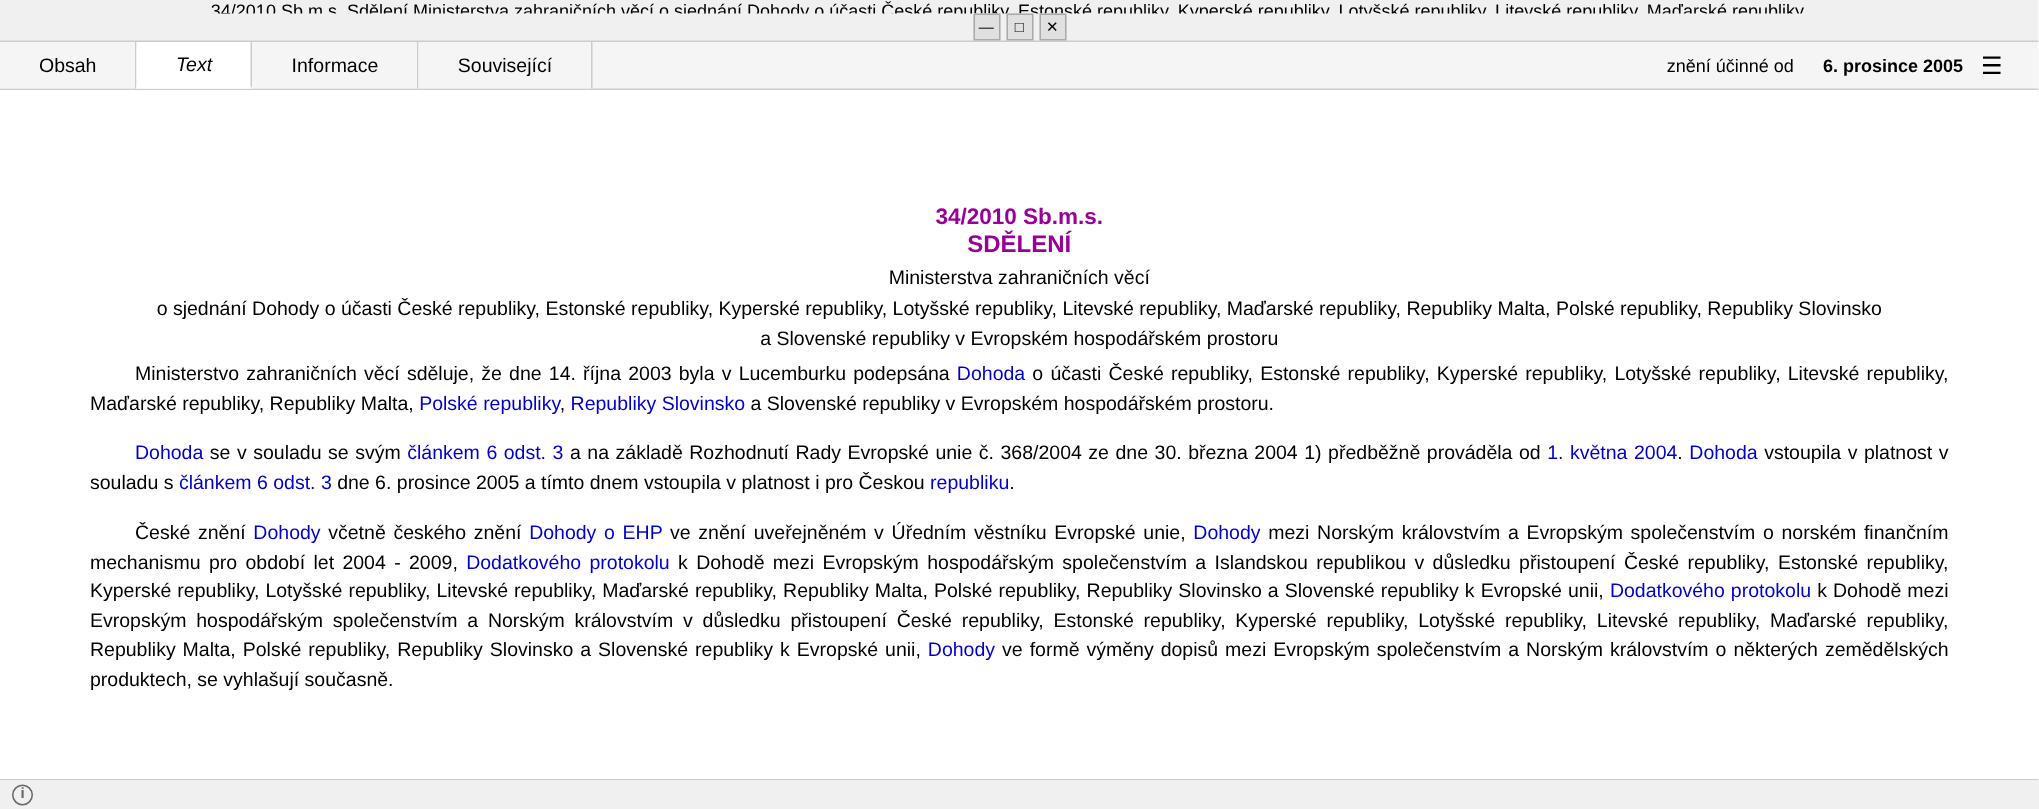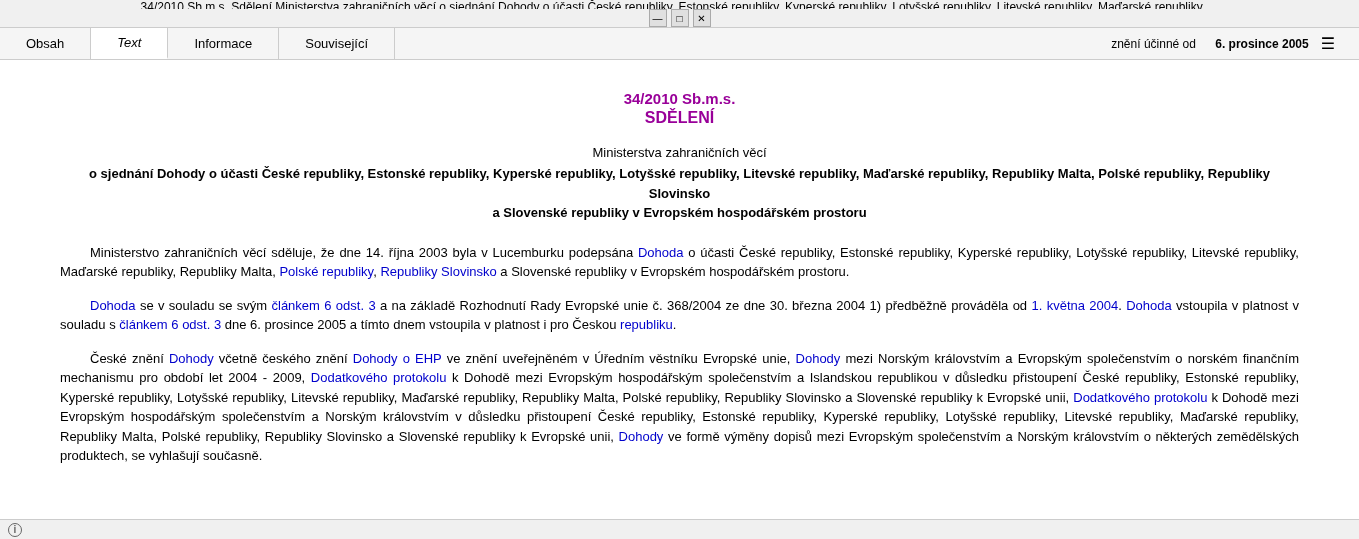--- a/index.html
+++ b/index.html
@@ -116,39 +116,40 @@
       border: 1px solid #999;
     }
 
     
     .doc-title {
       text-align: center;
       color: #990099;
       font-weight: bold;
       font-size: 15px;
       margin-bottom: 2px;
+      margin-top: 46px;
     }
     .doc-subtitle {
       text-align: center;
       color: #990099;
       font-weight: bold;
       font-size: 16px;
-      margin-bottom: 18px;
+      margin-bottom: 4px;
     }
     .doc-ministry {
       text-align: center;
       font-size: 13px;
       font-weight: normal;
       margin-bottom: 4px;
     }
     .doc-subject {
       text-align: center;
       font-size: 13px;
-      font-weight: bold;
-      margin-bottom: 20px;
+      font-weight: normal;
+      margin-bottom: 4px;
       line-height: 1.5;
     }
 
     .doc-paragraph {
       text-align: justify;
       margin-bottom: 14px;
       line-height: 1.5;
       font-size: 13px;
     }
     .doc-paragraph.indent {

